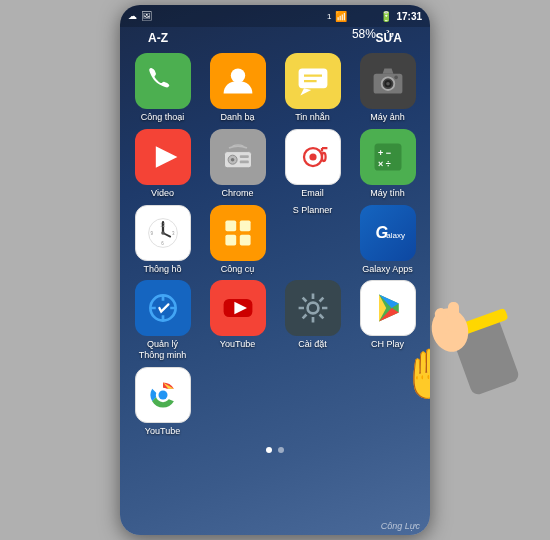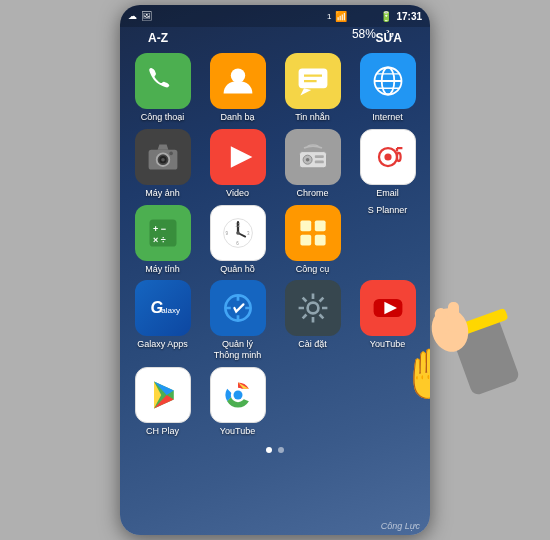--- a/index.html
+++ b/index.html
@@ -204,32 +204,20 @@
         <svg viewBox="0 0 40 40" width="36" height="36">
           <rect x="4" y="6" width="32" height="22" rx="4" fill="white"></rect>
           <polygon points="10,28 6,36 18,30" fill="white"></polygon>
           <line x1="10" y1="14" x2="30" y2="14" stroke="#F5D547" stroke-width="2.5"></line>
           <line x1="10" y1="20" x2="24" y2="20" stroke="#F5D547" stroke-width="2.5"></line>
         </svg>
       </div>
       <span class="app-label">Tin nhắn</span>
     </div>
 
-    <div class="app-item">
-      <div class="app-icon icon-internet">
-        <svg viewBox="0 0 40 40" width="36" height="36">
-          <circle cx="20" cy="20" r="15" fill="none" stroke="white" stroke-width="2"></circle>
-          <ellipse cx="20" cy="20" rx="7" ry="15" fill="none" stroke="white" stroke-width="2"></ellipse>
-          <line x1="5" y1="20" x2="35" y2="20" stroke="white" stroke-width="2"></line>
-          <line x1="7" y1="12" x2="33" y2="12" stroke="white" stroke-width="1.5"></line>
-          <line x1="7" y1="28" x2="33" y2="28" stroke="white" stroke-width="1.5"></line>
-        </svg>
-      </div>
-      <span class="app-label">Internet</span>
-    </div>
 
 
     <div class="app-item">
       <div class="app-icon icon-camera">
         <svg viewBox="0 0 40 40" width="36" height="36">
           <rect x="4" y="12" width="32" height="22" rx="3" fill="#777"></rect>
           <path d="M14 12 L16 6 L24 6 L26 12Z" fill="#777"></path>
           <circle cx="20" cy="23" r="7" fill="#424242" stroke="#aaa" stroke-width="2"></circle>
           <circle cx="20" cy="23" r="4" fill="#222"></circle>
           <circle cx="20" cy="23" r="2" fill="#555"></circle>
@@ -293,21 +281,21 @@
           <circle cx="20" cy="20" r="16" fill="white" stroke="#ddd" stroke-width="1"></circle>
           <line x1="20" y1="8" x2="20" y2="20" stroke="#333" stroke-width="2.5" stroke-linecap="round"></line>
           <line x1="20" y1="20" x2="28" y2="24" stroke="#333" stroke-width="2" stroke-linecap="round"></line>
           <circle cx="20" cy="20" r="2" fill="#555"></circle>
           <text x="17" y="13" font-size="5" fill="#999" font-family="Arial">12</text>
           <text x="30" y="22" font-size="5" fill="#999" font-family="Arial">3</text>
           <text x="18" y="33" font-size="5" fill="#999" font-family="Arial">6</text>
           <text x="6" y="22" font-size="5" fill="#999" font-family="Arial">9</text>
         </svg>
       </div>
-      <span class="app-label">Quản hồ</span>
+      <span class="app-label">Thông hồ</span>
     </div>
 
     <div class="app-item">
       <div class="app-icon" style="background:#FF9800; border-radius:12px;">
         <svg viewBox="0 0 40 40" width="36" height="36">
           <rect x="6" y="6" width="12" height="12" rx="2" fill="#FFF9C4"></rect>
           <rect x="22" y="6" width="12" height="12" rx="2" fill="#FFF9C4"></rect>
           <rect x="6" y="22" width="12" height="12" rx="2" fill="#FFF9C4"></rect>
           <rect x="22" y="22" width="12" height="12" rx="2" fill="#FFF9C4"></rect>
         </svg>
@@ -336,20 +324,30 @@
           <circle cx="20" cy="20" r="8" fill="#1565C0"></circle>
           <line x1="20" y1="6" x2="20" y2="12" stroke="#42A5F5" stroke-width="3"></line>
           <line x1="20" y1="28" x2="20" y2="34" stroke="#42A5F5" stroke-width="3"></line>
           <line x1="6" y1="20" x2="12" y2="20" stroke="#42A5F5" stroke-width="3"></line>
           <line x1="28" y1="20" x2="34" y2="20" stroke="#42A5F5" stroke-width="3"></line>
           <path d="M16 20 L18 24 L26 16" fill="none" stroke="white" stroke-width="2.5" stroke-linecap="round"></path>
         </svg>
       </div>
       <span class="app-label" style="white-space:pre-line;">Quản lý
 Thông minh</span>
+    </div>
+
+    <div class="app-item">
+      <div class="app-icon icon-youtube">
+        <svg viewBox="0 0 40 40" width="36" height="36">
+          <rect x="4" y="10" width="32" height="20" rx="6" fill="#CC0000"></rect>
+          <polygon points="16,13 30,20 16,27" fill="white"></polygon>
+        </svg>
+      </div>
+      <span class="app-label">YouTube</span>
     </div>
 
     <div class="app-item">
       <div class="app-icon icon-settings">
         <svg viewBox="0 0 40 40" width="36" height="36">
           <circle cx="20" cy="20" r="6" fill="none" stroke="#90A4AE" stroke-width="3"></circle>
           <g fill="none" stroke="#90A4AE" stroke-width="3">
             <line x1="20" y1="4" x2="20" y2="10"></line>
             <line x1="20" y1="30" x2="20" y2="36"></line>
             <line x1="4" y1="20" x2="10" y2="20"></line>
@@ -358,30 +356,20 @@
             <line x1="27.3" y1="27.3" x2="31.5" y2="31.5"></line>
             <line x1="31.5" y1="8.5" x2="27.3" y2="12.7"></line>
             <line x1="12.7" y1="27.3" x2="8.5" y2="31.5"></line>
           </g>
         </svg>
       </div>
       <span class="app-label">Cài đặt</span>
     </div>
 
     <div class="app-item">
-      <div class="app-icon icon-youtube">
-        <svg viewBox="0 0 40 40" width="36" height="36">
-          <rect x="4" y="10" width="32" height="20" rx="6" fill="#CC0000"></rect>
-          <polygon points="16,13 30,20 16,27" fill="white"></polygon>
-        </svg>
-      </div>
-      <span class="app-label">YouTube</span>
-    </div>
-
-    <div class="app-item">
       <div class="app-icon icon-chplay">
         <svg viewBox="0 0 40 40" width="36" height="36">
           <path d="M10 5 L32 15 L32 25 L10 35Z" fill="#4CAF50"></path>
           <path d="M10 5 L32 15 L24 20 L10 5Z" fill="#2196F3"></path>
           <path d="M10 35 L24 20 L32 25 L10 35Z" fill="#F44336"></path>
           <path d="M10 5 L10 35 L18 20Z" fill="#FFD740"></path>
         </svg>
       </div>
       <span class="app-label">CH Play</span>
     </div>

